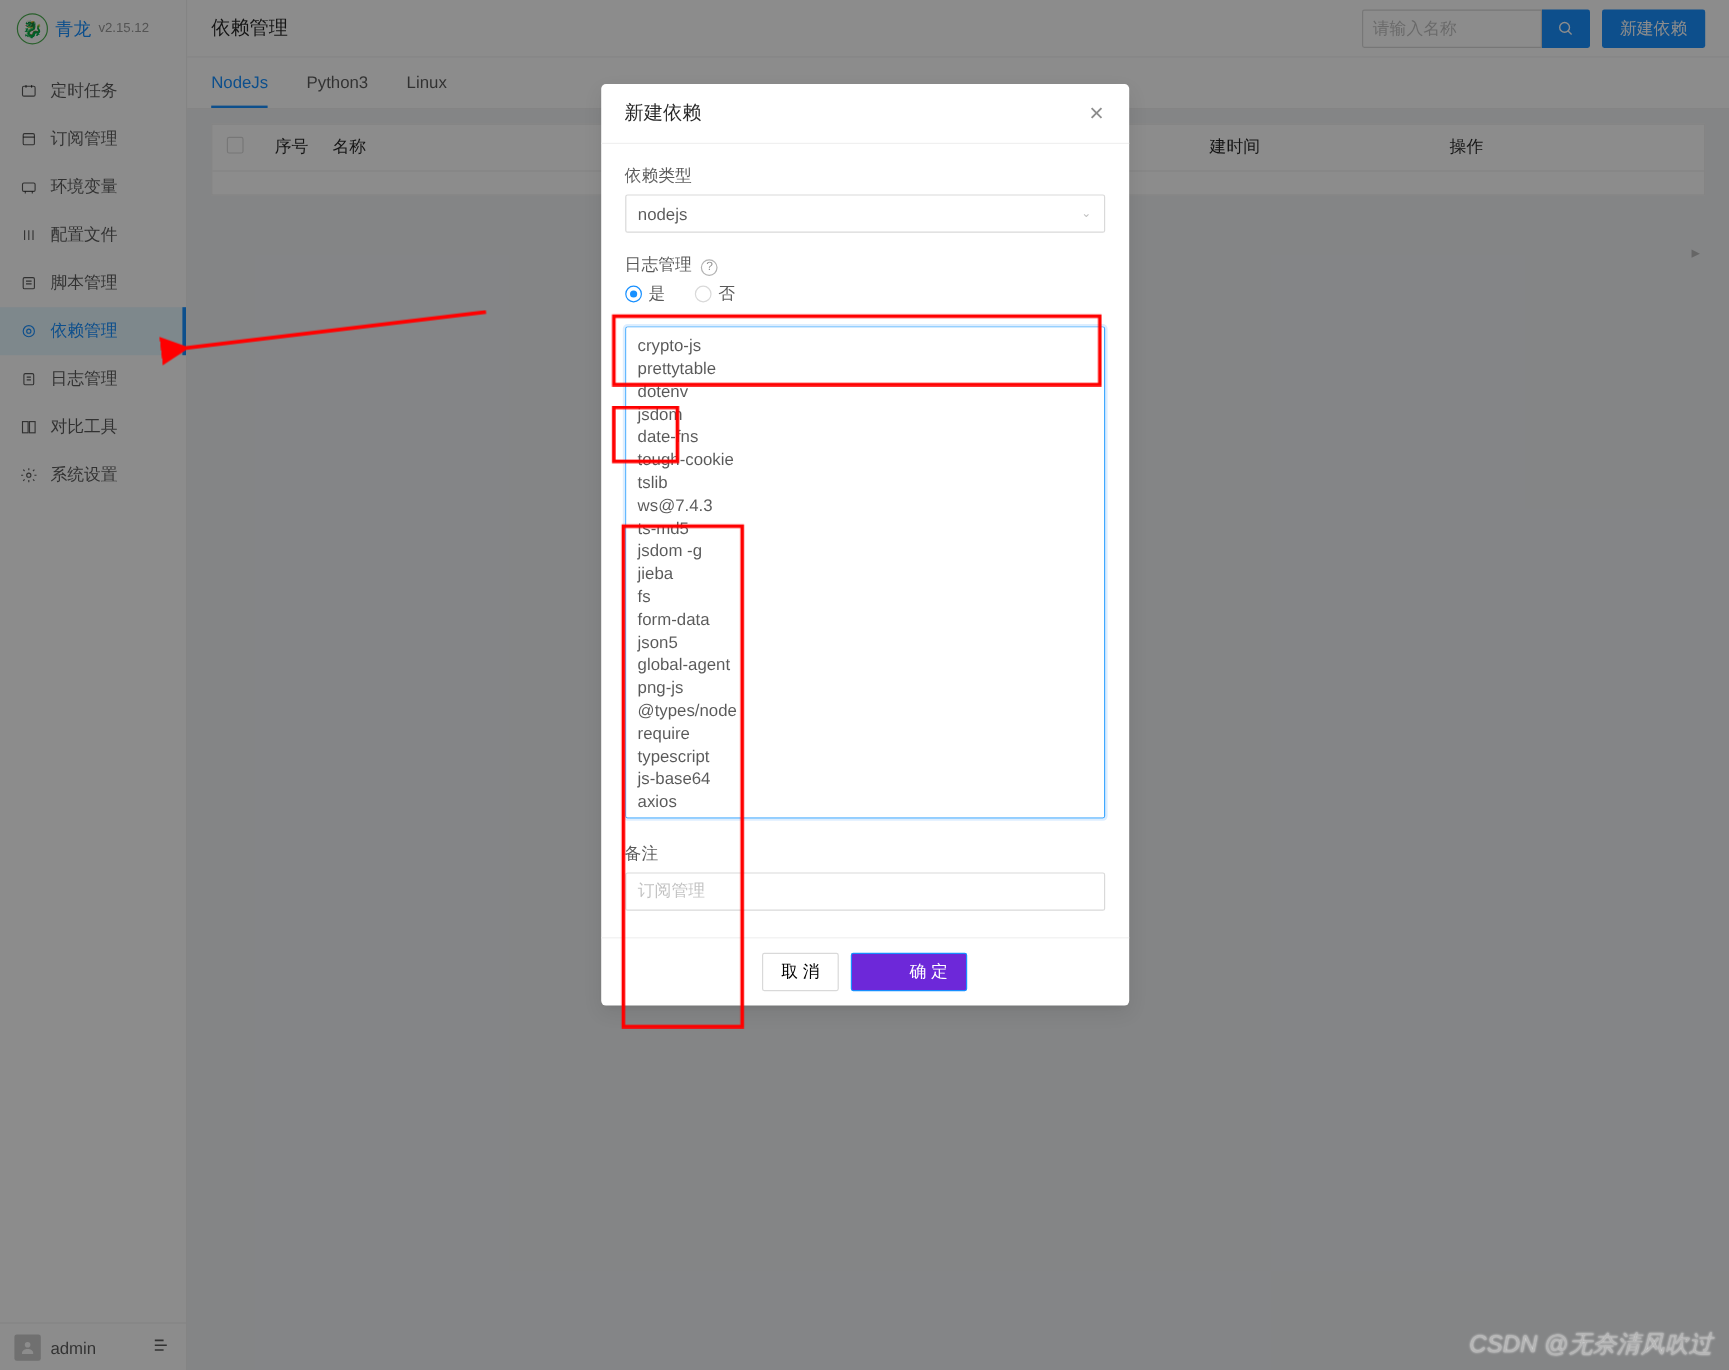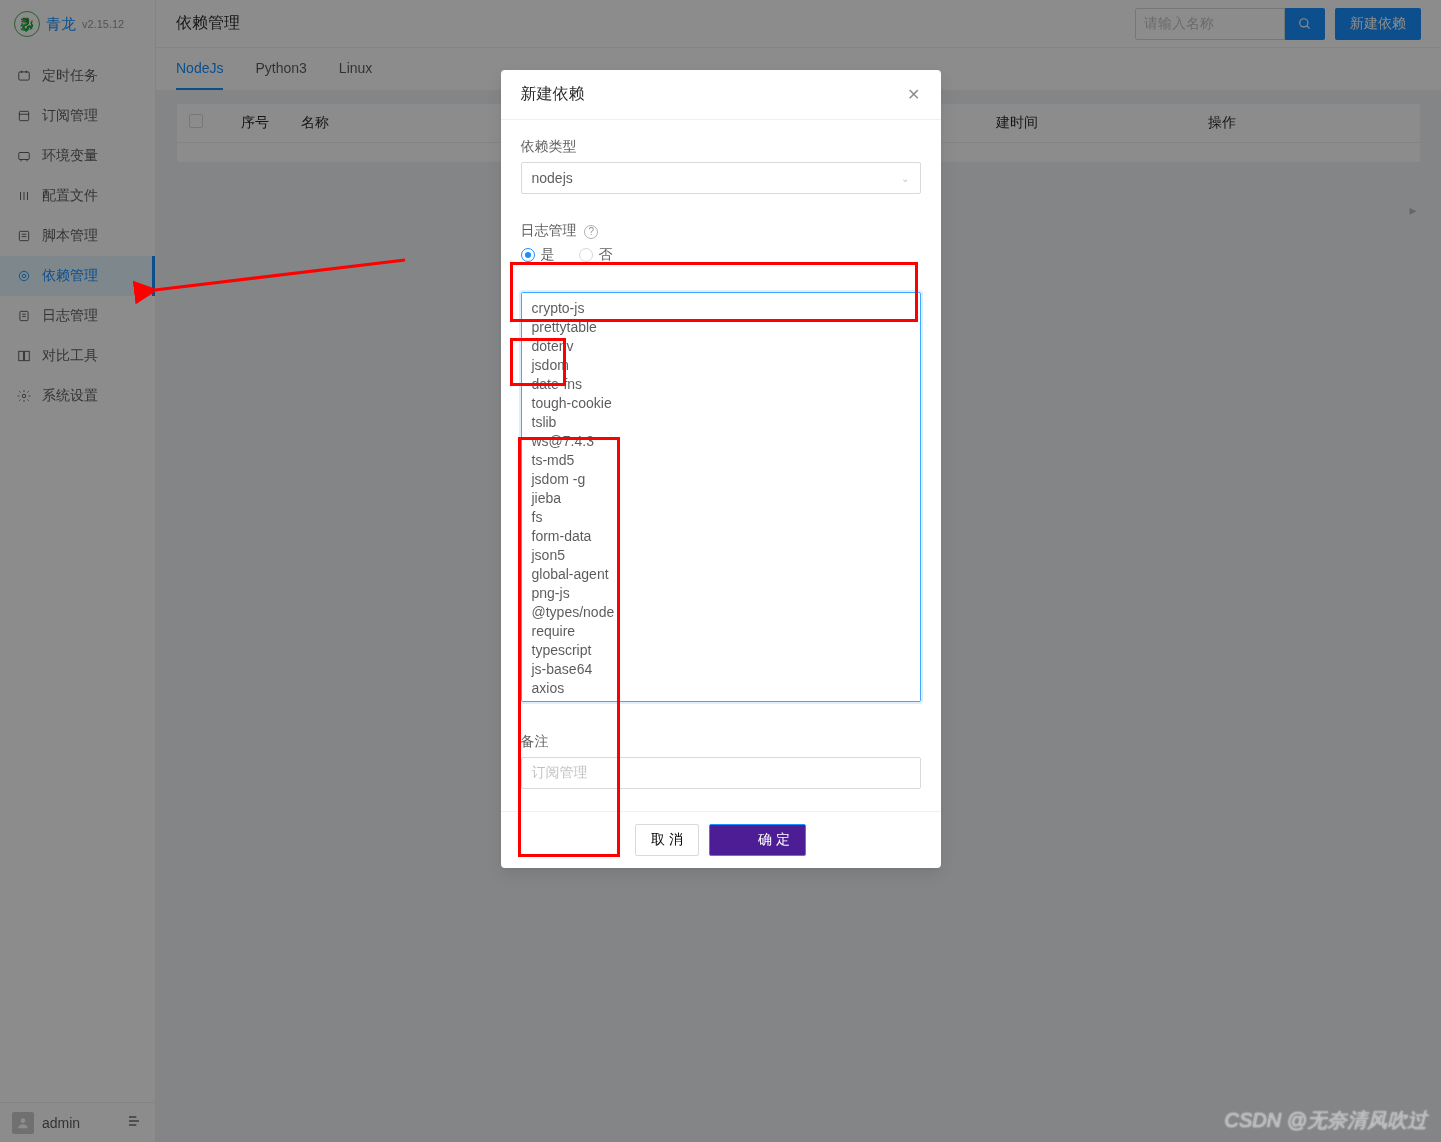--- a/index.html
+++ b/index.html
@@ -27,41 +27,41 @@
 .header-actions { display: flex; gap: 10px; }
 .search-input { width: 150px; height: 32px; border: 1px solid #d9d9d9; border-radius: 2px 0 0 2px; padding: 0 8px; color: rgba(0,0,0,0.25); background:#fff; display:flex; align-items:center; }
 .search-btn { width: 40px; height: 32px; background: #1890ff; border: none; border-radius: 0 2px 2px 0; color: #fff; cursor: pointer; display: flex; align-items: center; justify-content: center; }
 .create-btn { height: 32px; padding: 0 15px; background: #1890ff; color: #fff; border: none; border-radius: 2px; cursor: pointer; font-size: 14px; }
 
 .tabs { background: #fff; padding: 0 20px; border-bottom: 1px solid #f0f0f0; display: flex; gap: 32px; }
 .tab { padding: 12px 0; color: rgba(0,0,0,0.65); cursor: pointer; font-size: 14px; }
 .tab.active { color: #1890ff; border-bottom: 2px solid #1890ff; }
 
 .table-area { margin: 12px 20px; background: #fff; border: 1px solid #f0f0f0; min-height: 60px; position: relative; }
-.table-header { display: flex; align-items: flex-start; padding: 10px 12px; color: rgba(0,0,0,0.85); font-size: 14px; border-bottom: 1px solid #f0f0f0; gap: 12px; }
+.table-header { display: flex; align-items: flex-start; padding: 10px 12px; color: rgba(0,0,0,0.85); font-size: 14px; border-bottom: 1px solid #f0f0f0; }
 .th-check { width: 40px; }
 .th-idx { width: 48px; }
 .th-name { flex: 1; }
 .th-time { width: 200px; }
 .th-ops { width: 200px; }
 .checkbox { width: 14px; height: 14px; border: 1px solid #d9d9d9; border-radius: 2px; display: inline-block; }
 .scroll-ind { position: absolute; right: 2px; top: 100px; width: 10px; height: 12px; display:flex; align-items:center; justify-content:center; color:#bbb; }
 
 
 .mask { position: absolute; inset: 0; background: rgba(0,0,0,0.45); }
 .modal { position: absolute; left: 50%; top: 70px; transform: translateX(-50%); width: 440px; background: #fff; border-radius: 4px; box-shadow: 0 3px 6px -4px rgba(0,0,0,.12), 0 6px 16px 0 rgba(0,0,0,.08); }
 .modal-header { padding: 14px 20px; display: flex; justify-content: space-between; align-items: center; border-bottom: 1px solid #f0f0f0; }
 .modal-title { font-size: 16px; color: rgba(0,0,0,0.85); }
 .modal-close { font-size: 16px; color: rgba(0,0,0,0.45); cursor: pointer; }
 .modal-body { padding: 18px 20px; }
 .modal-footer { padding: 12px 20px; border-top: 1px solid #f0f0f0; display: flex; justify-content: center; gap: 10px; }
 .btn { height: 32px; padding: 0 15px; border-radius: 2px; cursor: pointer; font-size: 14px; border: 1px solid #d9d9d9; background: #fff; }
-.btn-primary { background: #4c1d95; color: #fff; border-color: #1890ff; padding-left: 48px; }
-
-.form-item { margin-bottom: 28px; }
+.btn-primary { background: #6d28d9; color: #fff; border-color: #1890ff; padding-left: 48px; }
+
+.form-item { margin-bottom: 18px; }
 .form-label { display: block; margin-bottom: 6px; color: rgba(0,0,0,0.65); font-size: 14px; }
 .form-label .req { color: #ff4d4f; margin-right: 3px; }
 .help-icon { margin-left: 4px; width: 14px; height: 14px; border: 1px solid rgba(0,0,0,0.3); border-radius: 50%; display: inline-flex; align-items:center; justify-content:center; font-size:10px; color: rgba(0,0,0,0.45); }
 
 .select { position: relative; height: 32px; border: 1px solid #d9d9d9; border-radius: 2px; display: flex; align-items: center; padding: 0 10px; cursor: pointer; justify-content: space-between; color: rgba(0,0,0,0.65); }
 .select-arrow { color: rgba(0,0,0,0.25); font-size: 10px; }
 
 .radio-group { display: flex; gap: 24px; align-items: center; }
 .radio { display: inline-flex; align-items: center; gap: 6px; cursor: pointer; color: rgba(0,0,0,0.65); }
 .radio-dot { width: 14px; height: 14px; border: 1px solid #d9d9d9; border-radius: 50%; position: relative; display:inline-block; }

